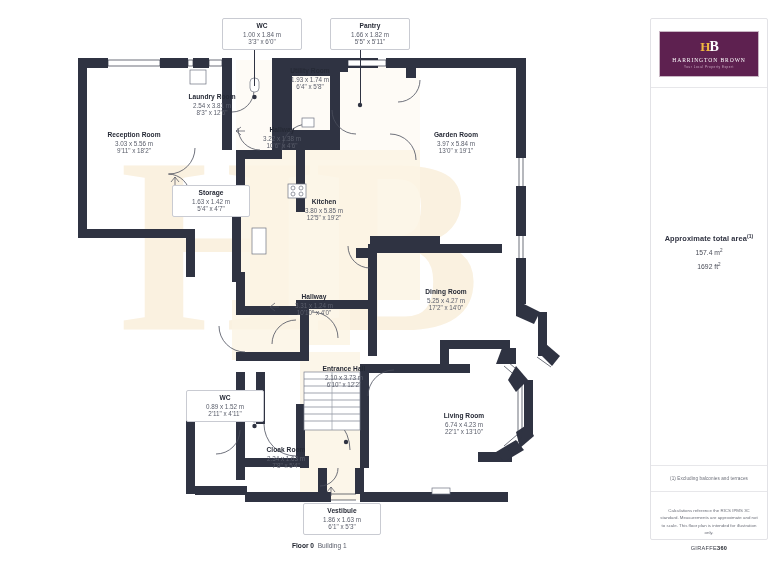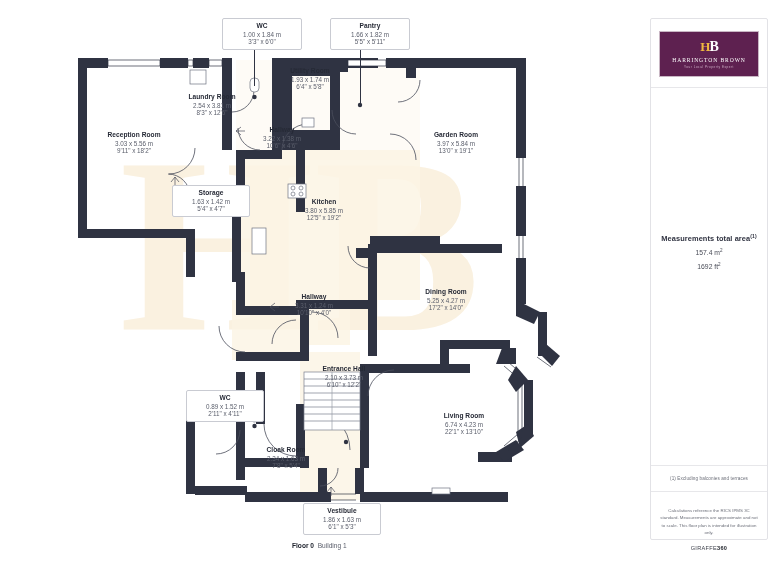--- a/index.html
+++ b/index.html
@@ -412,21 +412,21 @@
         <div class="logo-mono">
           <span>H</span><span class="b">B</span>
         </div>
         <div class="logo-name">HARRINGTON BROWN</div>
         <div class="logo-tag">Your Local Property Expert</div>
       </div>
     </div>
 
     <div id="area-box">
       <div class="area-title">
-        <span>Measurements total area</span><sup>(1)</sup>
+        <span>Approximate total area</span><sup>(1)</sup>
       </div>
       <div class="area-val">
         <span>157.4 m</span><sup>2</sup>
       </div>
       <div class="area-val">
         <span>1692 ft</span><sup>2</sup>
       </div>
     </div>
 
     <div id="foot1">(1) Excluding balconies and terraces</div>

